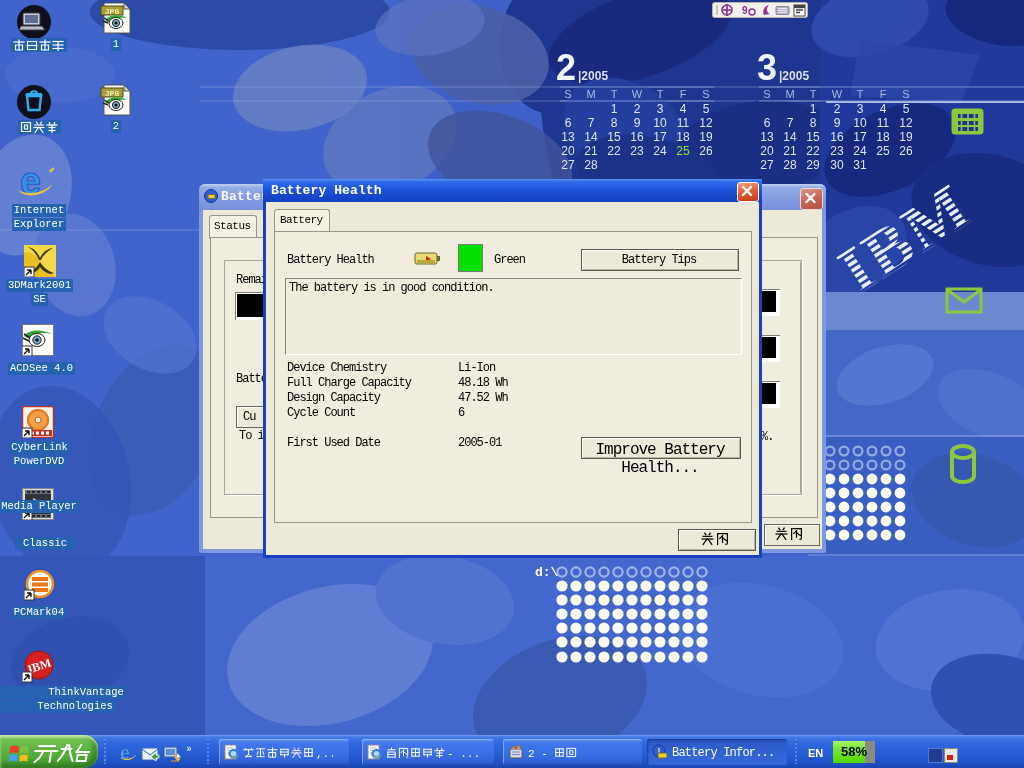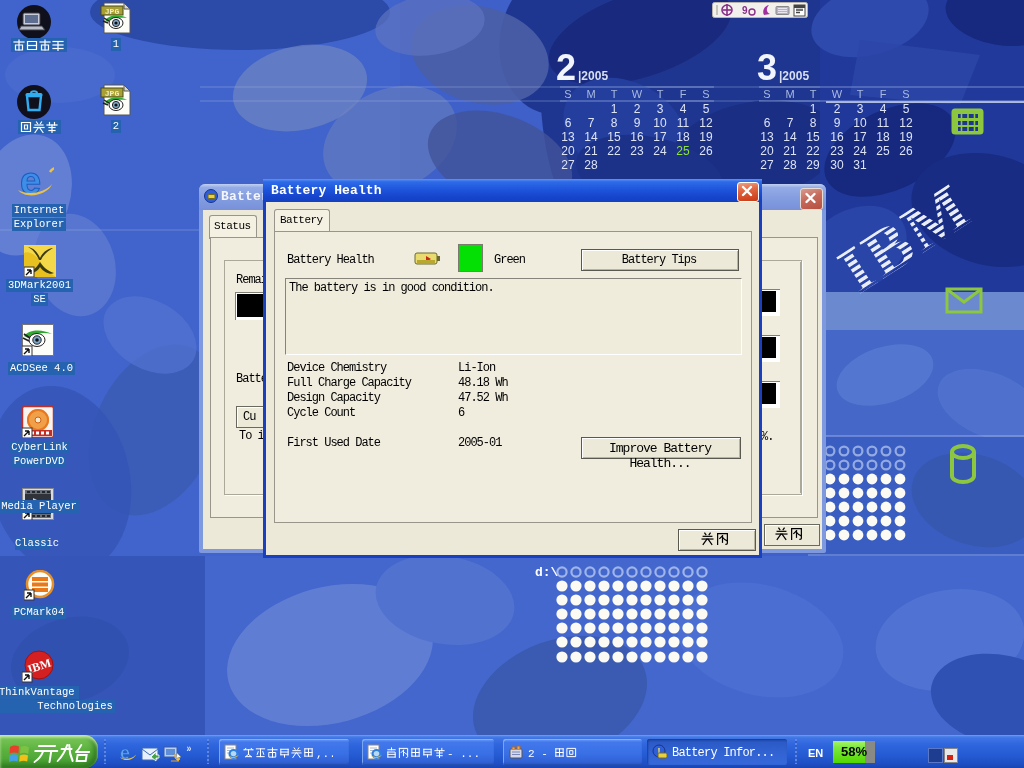--- a/index.html
+++ b/index.html
@@ -431,38 +431,38 @@
       <rect x="3" y="2" width="26" height="28" fill="#30343A"></rect>
       <rect x="3" y="2" width="26" height="4" fill="#686E78"></rect>
       <rect x="3" y="26" width="26" height="4" fill="#686E78"></rect>
       <path d="M5,3 h3 v2 h-3 Z M10,3 h3 v2 h-3 Z M15,3 h3 v2 h-3 Z M20,3 h3 v2 h-3 Z M25,3 h3 v2 h-3 Z" fill="#22252A"></path>
       <path d="M5,27 h3 v2 h-3 Z M10,27 h3 v2 h-3 Z M15,27 h3 v2 h-3 Z M20,27 h3 v2 h-3 Z M25,27 h3 v2 h-3 Z" fill="#22252A"></path>
       <path d="M11,10 L21,15 L11,21 Z" fill="#C8CDD4"></path>
       <rect x="0" y="22" width="10" height="10" fill="#FFFFFF" stroke="#333"></rect>
       <path d="M2,30 L7,25 M7,25 v4 M7,25 h-4" stroke="#111" stroke-width="1.4" fill="none"></path>
     </svg>
     <div class="abs mono" style="left:-1px;top:500px;width:80px;height:13px;background:#2563B0;color:#fff;font-size:10.5px;line-height:13px;text-align:center;white-space:nowrap;">Media Player</div>
-    <div class="abs mono" style="left:15px;top:537px;width:34px;height:13px;background:#2563B0;color:#fff;font-size:10.5px;line-height:13px;text-align:center;white-space:nowrap;">Classic</div>
+    <div class="abs mono" style="left:15px;top:537px;width:60px;height:13px;background:#2563B0;color:#fff;font-size:10.5px;line-height:13px;text-align:center;white-space:nowrap;">Classic</div>
     <svg class="abs" style="left:24px;top:570px;" width="32" height="32" viewBox="0 0 32 32">
       <circle cx="16" cy="14" r="13" fill="#FCFCF8" stroke="#E89028" stroke-width="2.5"></circle>
       <rect x="8" y="7" width="16" height="4" fill="#E87818"></rect>
       <rect x="8" y="12.5" width="16" height="4" fill="#E87818"></rect>
       <rect x="8" y="18" width="16" height="4" fill="#E87818"></rect>
       <rect x="0" y="20" width="10" height="10" fill="#FFFFFF" stroke="#333"></rect>
       <path d="M2,28 L7,23 M7,23 v4 M7,23 h-4" stroke="#111" stroke-width="1.4" fill="none"></path>
     </svg>
     <div class="abs mono" style="left:12px;top:606px;width:54px;height:13px;background:#2563B0;color:#fff;font-size:10.5px;line-height:13px;text-align:center;white-space:nowrap;">PCMark04</div>
     <svg class="abs" style="left:22px;top:650px;" width="34" height="34" viewBox="0 0 34 34">
       <circle cx="17" cy="15" r="14" fill="#D42020"></circle>
       <circle cx="17" cy="15" r="14" fill="none" stroke="#A01010" stroke-width="1"></circle>
       <text x="17" y="20" font-size="12" font-weight="bold" fill="#FFFFFF" text-anchor="middle" font-family="Liberation Serif" transform="rotate(-18 17 15)">IBM</text>
       <rect x="0" y="22" width="10" height="10" fill="#FFFFFF" stroke="#333"></rect>
       <path d="M2,30 L7,25 M7,25 v4 M7,25 h-4" stroke="#111" stroke-width="1.4" fill="none"></path>
     </svg>
-    <div class="abs mono" style="left:-1px;top:686px;width:80px;height:13px;background:#2563B0;color:#fff;font-size:10.5px;line-height:13px;white-space:nowrap;">ThinkVantage</div>
+    <div class="abs mono" style="left:-1px;top:686px;width:80px;height:13px;background:#2563B0;color:#fff;font-size:10.5px;line-height:13px;text-align:center;white-space:nowrap;padding-left:47px;">ThinkVantage</div>
     <div class="abs mono" style="left:-1px;top:700px;width:80px;height:13px;background:#2563B0;color:#fff;font-size:10.5px;line-height:13px;text-align:center;white-space:nowrap;padding-left:36px;">Technologies</div>
     <svg class="abs" style="left:712px;top:2px;" width="96" height="16" viewBox="0 0 96 16">
       <rect x="0.5" y="0.5" width="95" height="15" rx="2" fill="#F2F0EC" stroke="#B8B4AC"></rect>
       <line x1="5" y1="3" x2="5" y2="13" stroke="#C8C4BC" stroke-width="2"></line>
       <g stroke="#882E88" stroke-width="1.6" fill="none">
         <circle cx="15" cy="8" r="5"></circle>
         <line x1="15" y1="2" x2="15" y2="14"></line>
         <line x1="11" y1="8" x2="19" y2="8"></line>
       </g>
       <text x="30" y="12" font-size="10" font-weight="bold" fill="#882E88" font-family="Liberation Sans">9</text>
@@ -551,21 +551,21 @@
     <div class="abs mono" style="left:458px;top:361px;font-size:12px;letter-spacing:-1px;color:#000;">Li-Ion</div>
     <div class="abs mono" style="left:287px;top:376px;font-size:12px;letter-spacing:-1px;color:#000;">Full Charge Capacity</div>
     <div class="abs mono" style="left:458px;top:376px;font-size:12px;letter-spacing:-1px;color:#000;">48.18 Wh</div>
     <div class="abs mono" style="left:287px;top:391px;font-size:12px;letter-spacing:-1px;color:#000;">Design Capacity</div>
     <div class="abs mono" style="left:458px;top:391px;font-size:12px;letter-spacing:-1px;color:#000;">47.52 Wh</div>
     <div class="abs mono" style="left:287px;top:406px;font-size:12px;letter-spacing:-1px;color:#000;">Cycle Count</div>
     <div class="abs mono" style="left:458px;top:406px;font-size:12px;letter-spacing:-1px;color:#000;">6</div>
     <div class="abs mono" style="left:287px;top:436px;font-size:12px;letter-spacing:-1px;color:#000;">First Used Date</div>
     <div class="abs mono" style="left:458px;top:436px;font-size:12px;letter-spacing:-1px;color:#000;">2005-01</div>
     <div class="abs" style="left:581px;top:437px;width:158px;height:20px;background:#ECE9D8;border:1px solid #5A594F;box-shadow:inset 1px 1px 0 #fff,inset -1px -1px 0 #B8B4A2;"></div>
-    <div class="abs mono" style="left:581px;top:441px;width:158px;text-align:center;font-size:13px;letter-spacing:-1px;color:#000;">Improve Battery Health...</div>
+    <div class="abs mono" style="left:581px;top:441px;width:158px;text-align:center;font-size:16px;letter-spacing:-1px;color:#000;">Improve Battery Health...</div>
     <div class="abs" style="left:678px;top:529px;width:76px;height:20px;background:#ECE9D8;border:1px solid #5A594F;box-shadow:inset 1px 1px 0 #fff,inset -1px -1px 0 #B8B4A2;"></div>
     <svg class="abs" style="left:701px;top:532px;" width="30" height="14" viewBox="0 0 30 14">
       <g transform="translate(0,0) scale(1.083)" stroke="#000000" stroke-width="1.11" fill="none" stroke-linecap="square">
         <path d="M3.5,1 L4.5,2.5"></path>
         <path d="M8.5,1 L7.5,2.5"></path>
         <path d="M2,4 H10"></path>
         <path d="M1,6.5 H11"></path>
         <path d="M5.5,6.5 L2,11.5"></path>
         <path d="M6.5,6.5 L10,11.5"></path>
       </g>

